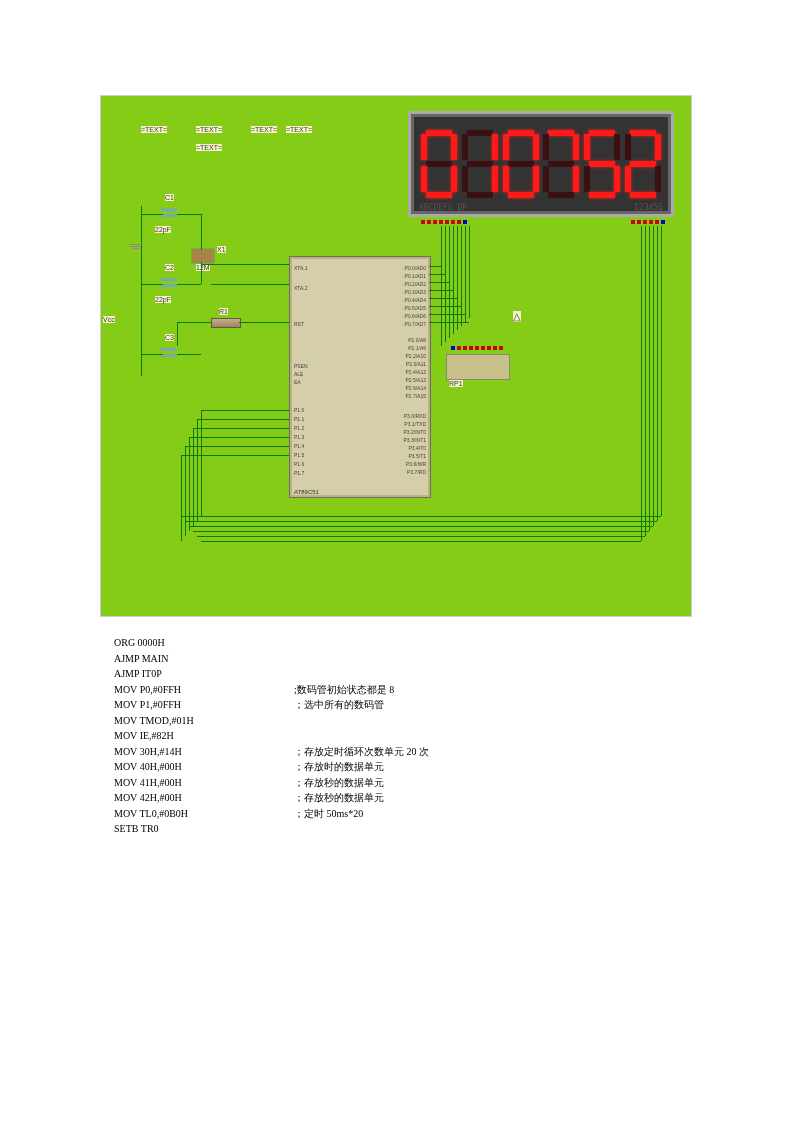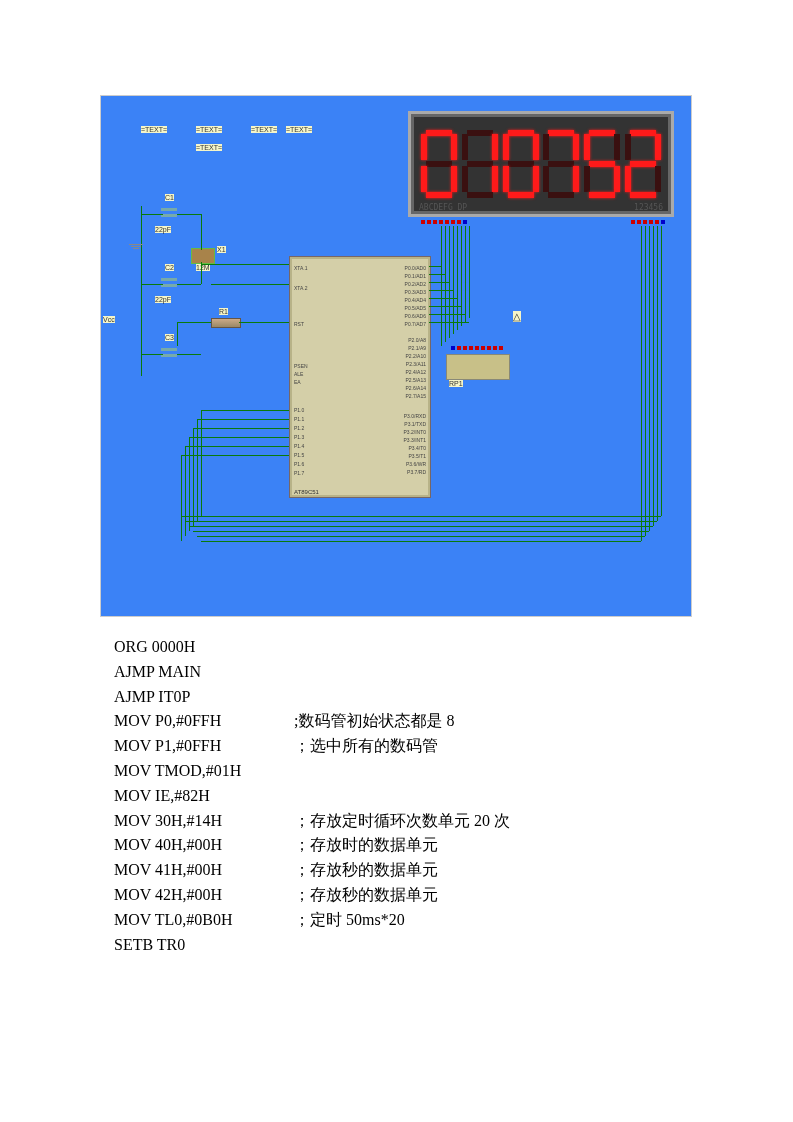--- a/index.html
+++ b/index.html
@@ -9,21 +9,21 @@
     font-family: "Times New Roman", serif;
     width: 793px;
   }
   .page {
     padding: 95px 100px 60px 100px;
     box-sizing: border-box;
   }
   .schematic {
     width: 590px;
     height: 520px;
-    background: #3b82f6;
+    background: #84cc16;
     position: relative;
     overflow: hidden;
     border: 1px solid #ccc;
     margin-bottom: 18px;
   }
   .dotgrid {
     position:absolute; inset:0;
     background-image: radial-gradient(circle, rgba(0,0,0,0.15) 0.5px, transparent 0.5px);
     background-size: 6px 6px;
   }
@@ -133,21 +133,21 @@
     border:1px solid #887;
   }
   .nodelbl {
     position:absolute;
     font:7px sans-serif;
     color:#333;
     background:#f5f5c8;
   }
   .code-block {
     font-family: "Times New Roman", serif;
-    font-size: 16px;
+    font-size: 10px;
     line-height: 1.55;
     color:#000;
   }
   .code-line {
     display:flex;
     white-space:pre;
   }
   .col-inst { width: 180px; padding-left: 14px; }
   .col-inst.label { padding-left:0; }
   .col-cmnt { flex:1; }

